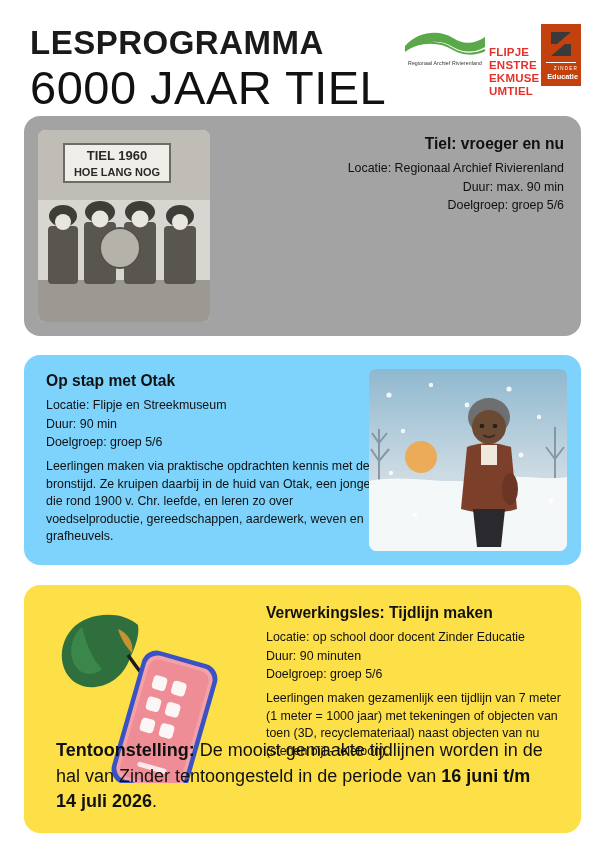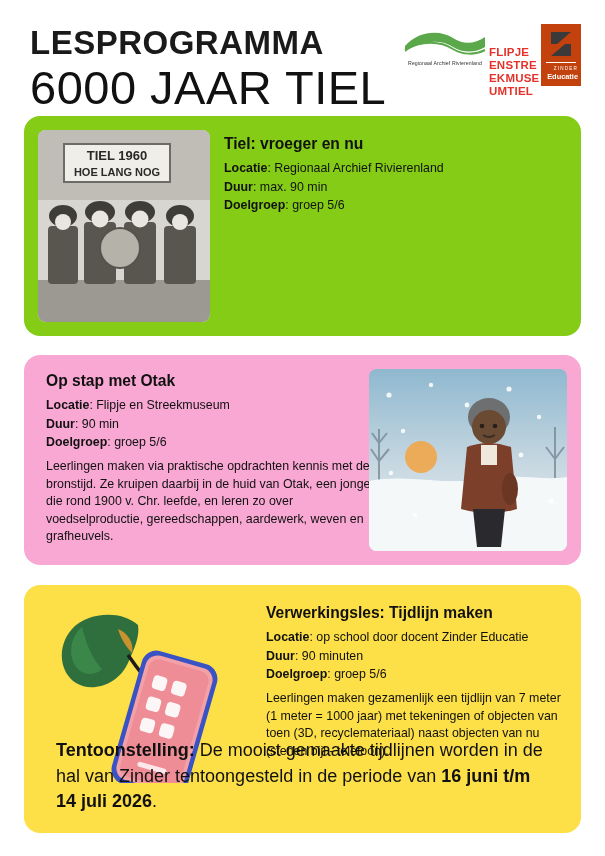--- a/index.html
+++ b/index.html
@@ -84,38 +84,38 @@
   .zinder-b {
     font-size: 7.4px; font-weight: bold; color: #fff; margin-top: 1px;
   }
 
   
   .card {
     position: absolute;
     border-radius: 16px;
     overflow: hidden;
   }
-  .card-green { left: 24px; top: 116px; width: 557px; height: 220px; background: #84cc16; }
-  .card-red   { left: 24px; top: 355px; width: 557px; height: 210px; background: #f9a8d4; }
+  .card-green { left: 24px; top: 116px; width: 557px; height: 220px; background: #a3a3a3; text-align: right; }
+  .card-red   { left: 24px; top: 355px; width: 557px; height: 210px; background: #7dd3fc; }
   .card-yellow{ left: 24px; top: 585px; width: 557px; height: 248px; background: #fde047; }
 
   .card-text {
     position: absolute;
     color: #111111;
     font-size: 12.4px;
     line-height: 1.42;
   }
   .card-title {
     font-size: 15.6px;
     font-weight: bold;
     margin-bottom: 5px;
     color: #111111;
   }
   .meta { margin-bottom: 1px; }
-  .meta b { font-weight: bold; }
+  .meta b { font-weight: normal; }
   .body-par { margin-top: 6px; }
 
   
   .green-text { left: 200px; top: 17px; width: 340px; }
   .green-img {
     position: absolute; left: 14px; top: 14px;
     width: 172px; height: 192px;
     border-radius: 8px; overflow: hidden;
     background: #cfcfc9;
   }

